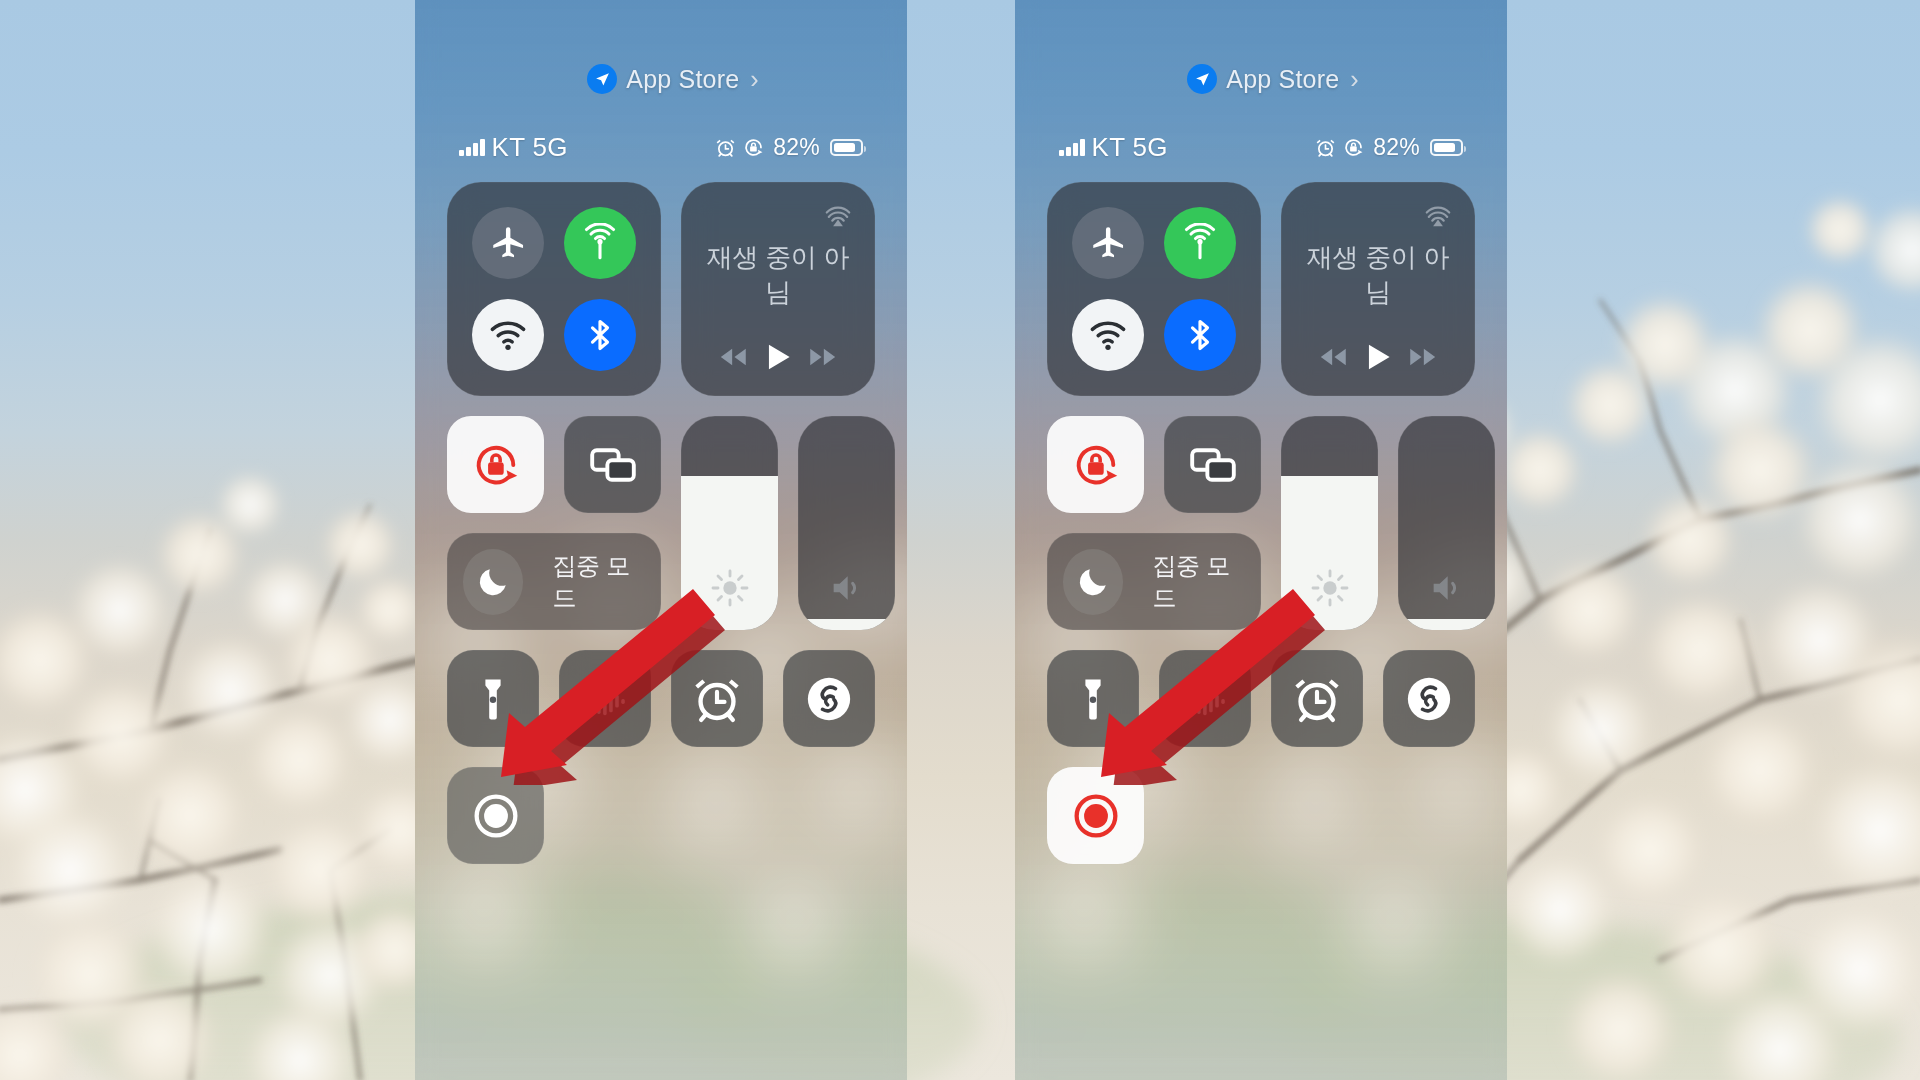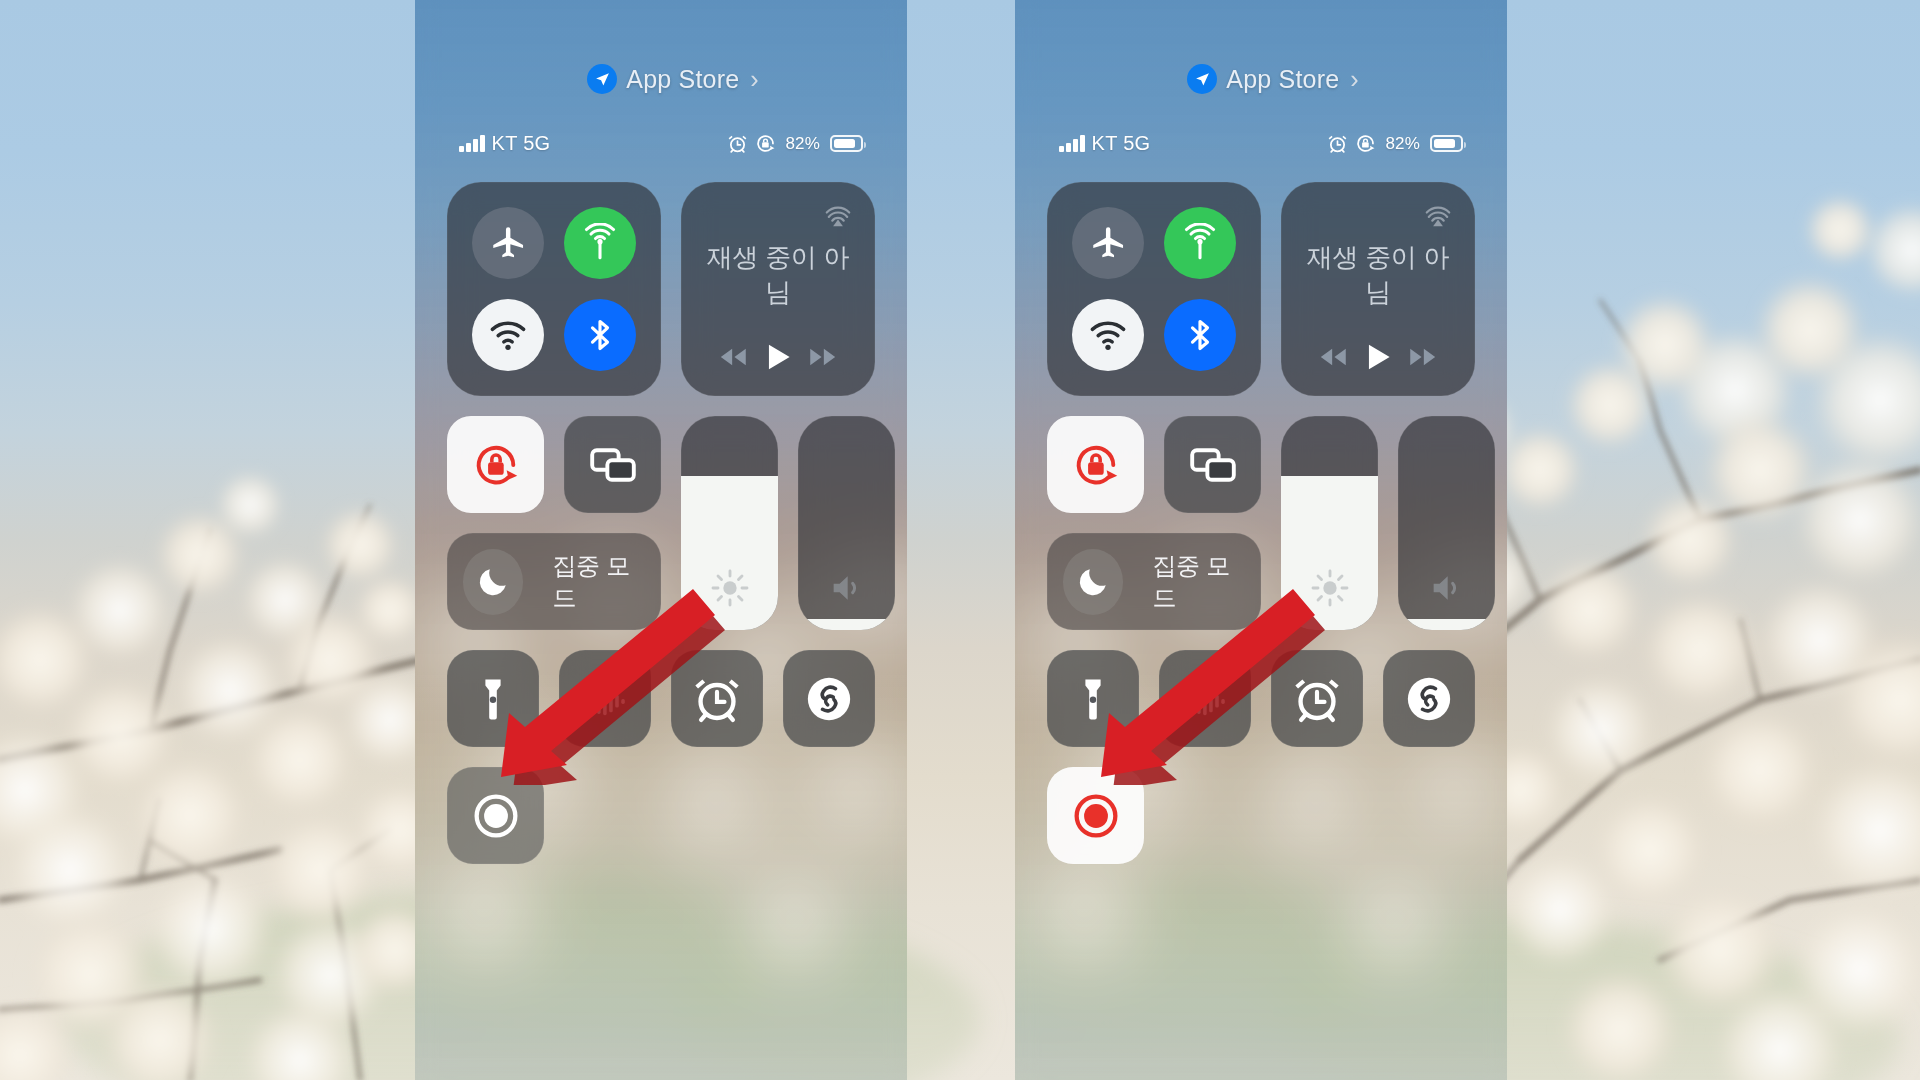--- a/index.html
+++ b/index.html
@@ -69,22 +69,22 @@
   .statusbar {
     position: absolute; top: 132px; left: 44px; right: 44px;
     display: flex; align-items: center; justify-content: space-between;
     color: #fff; font-size: 22px; text-shadow: 0 1px 2px rgba(0,0,0,.2);
   }
   .sb-left, .sb-right { display: flex; align-items: center; gap: 7px; }
   .bars { display: flex; align-items: flex-end; gap: 2.5px; height: 17px; }
   .bars i { display:block; width: 4.5px; background:#fff; border-radius:1px; }
   .bars i:nth-child(1){height:6px}.bars i:nth-child(2){height:9.5px}
   .bars i:nth-child(3){height:13px}.bars i:nth-child(4){height:17px}
-  .carrier { font-size: 20px; letter-spacing: .3px; }
-  .pct { font-size: 17px; letter-spacing: .2px; margin-left: 2px;}
+  .carrier { font-size: 26px; letter-spacing: .3px; }
+  .pct { font-size: 23px; letter-spacing: .2px; margin-left: 2px;}
   .batt {
     width: 33px; height: 17px; border: 2px solid rgba(255,255,255,.92);
     border-radius: 5px; padding: 2px; margin-left: 3px; position: relative;
   }
   .batt::after {
     content:''; position:absolute; right:-5px; top:5px; width:2.5px; height:6px;
     background: rgba(255,255,255,.6); border-radius:0 2px 2px 0;
   }
   .batt span { display:block; height:100%; background:#fff; border-radius:2.5px; }
 

